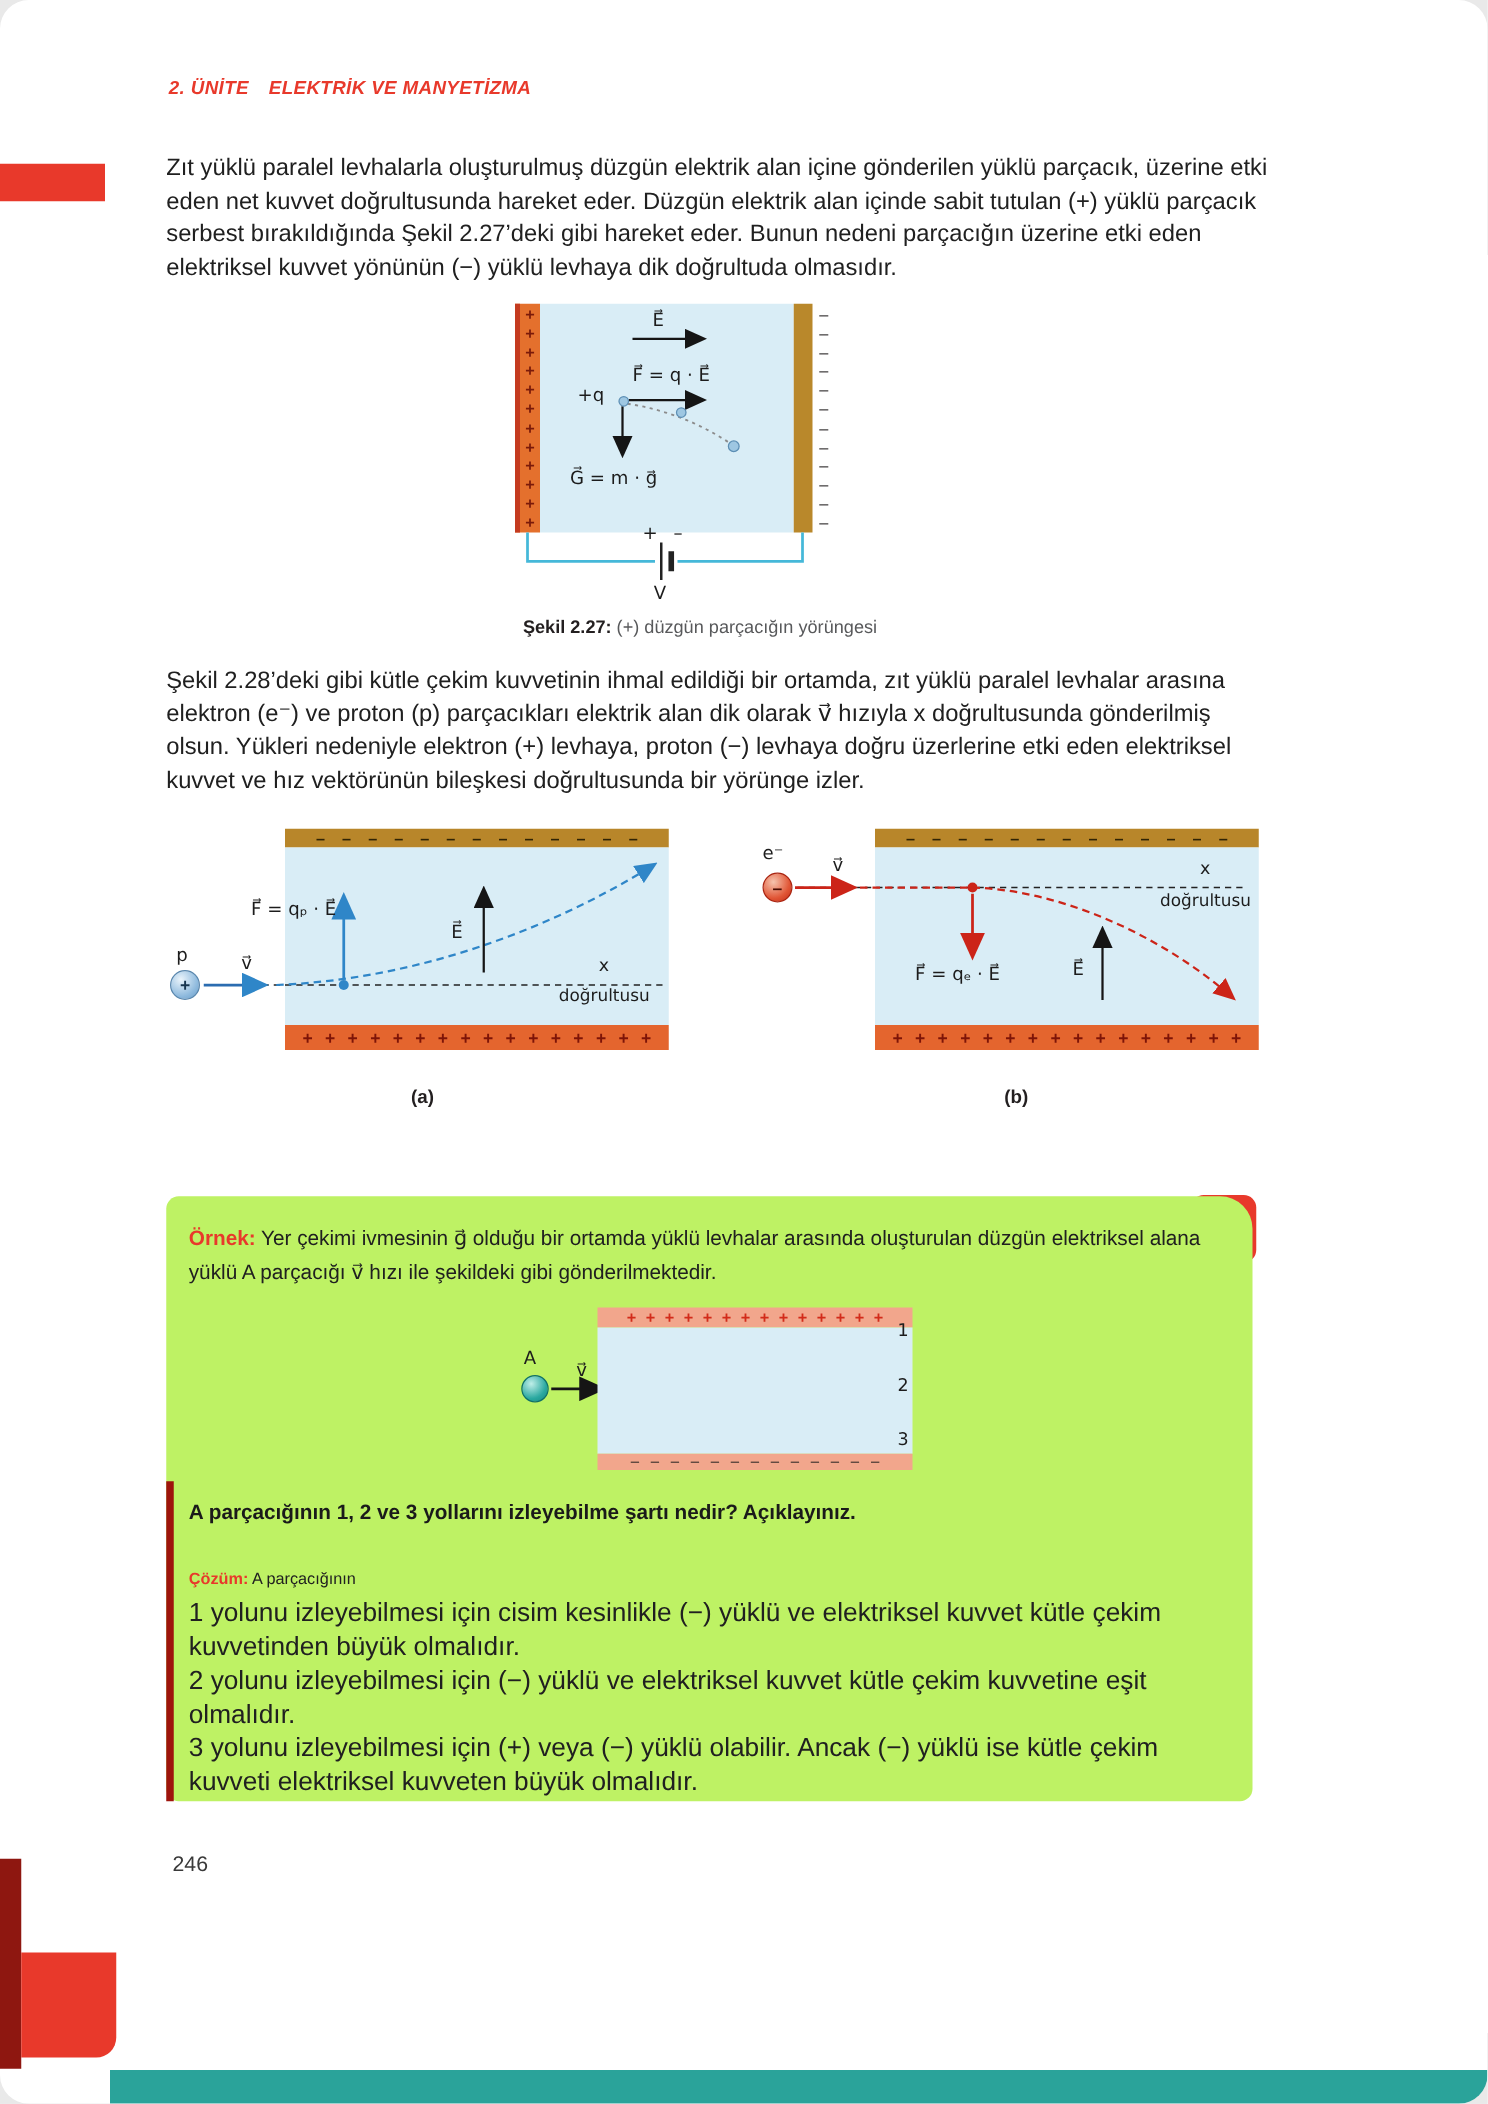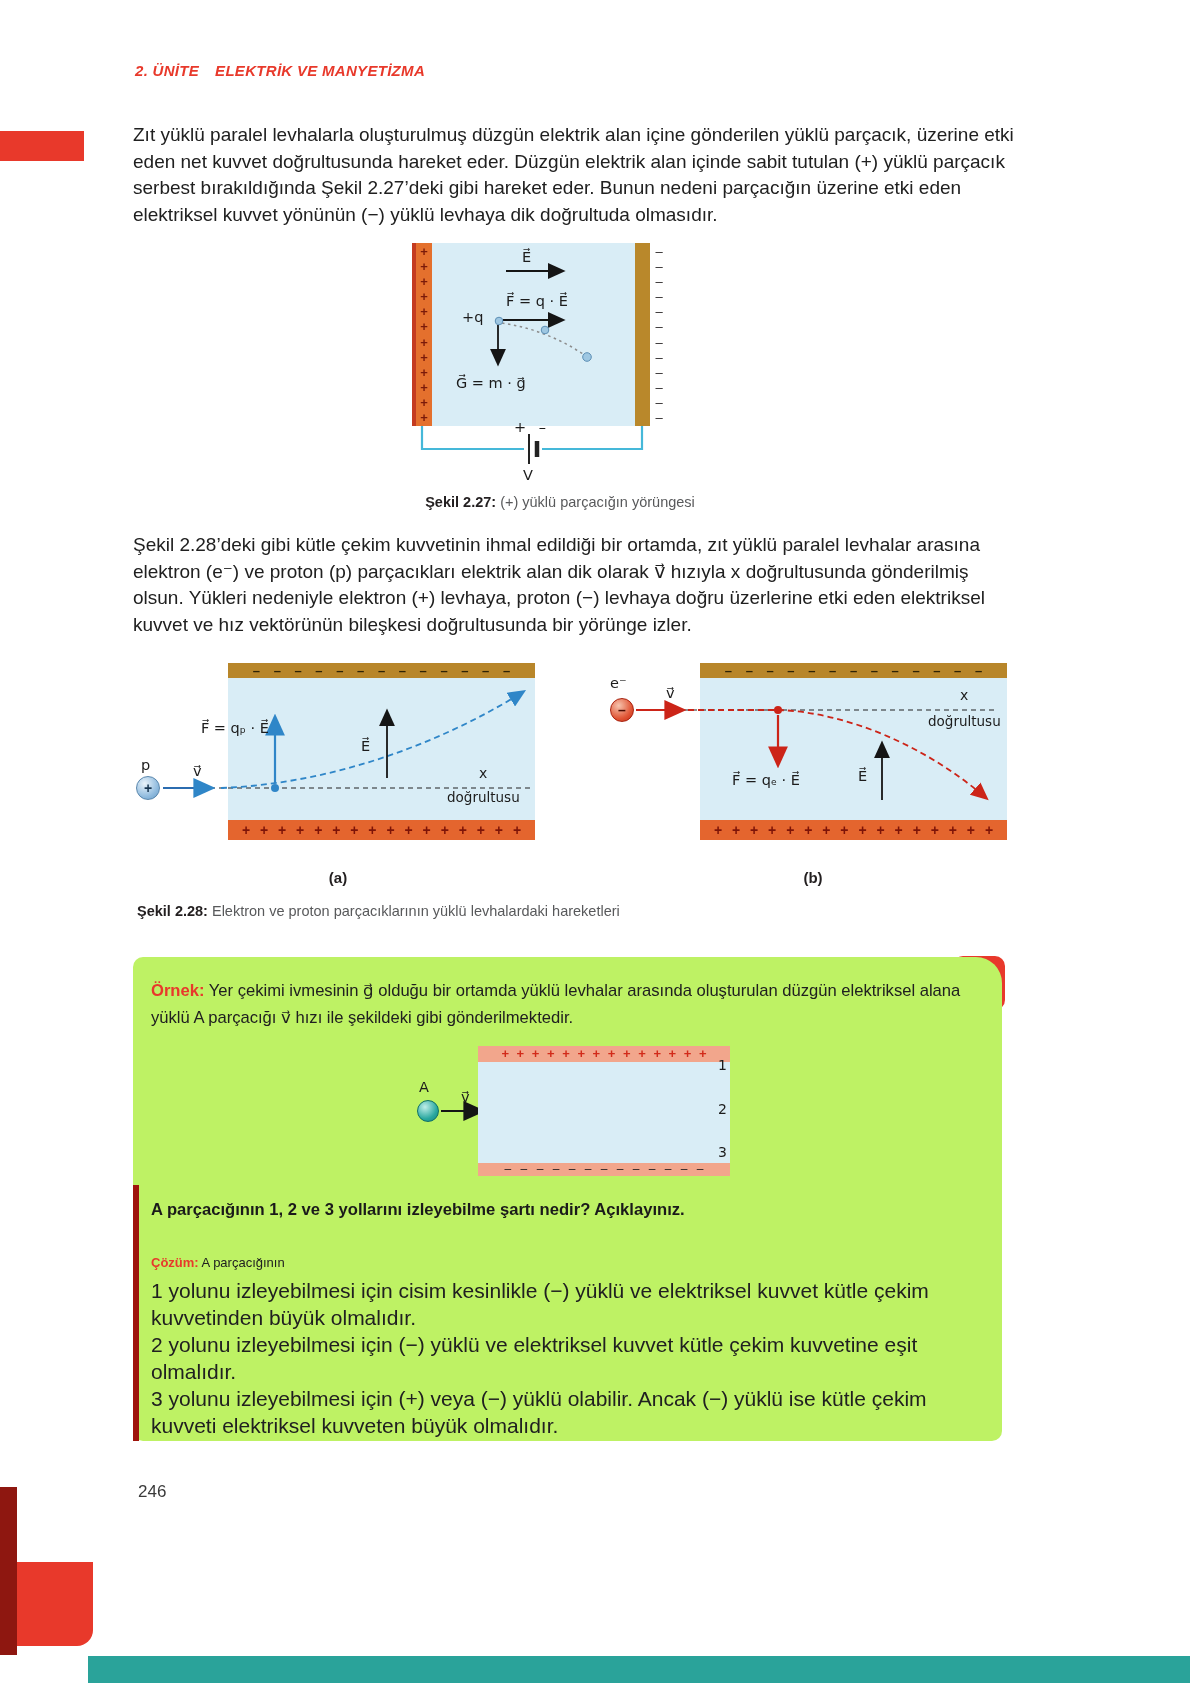--- a/index.html
+++ b/index.html
@@ -1,17 +1,17 @@
 <!DOCTYPE html>
 <html><head>
 <meta charset="utf-8">
 <style>
   html,body{margin:0;padding:0;background:#e9e9e9;}
   .page{position:relative;width:1190px;height:1683px;background:#ffffff;overflow:hidden;
-        font-family:"Liberation Sans","DejaVu Sans",sans-serif;color:#202020;}
+        font-family:"Liberation Sans","DejaVu Sans",sans-serif;color:#202020;border-radius:23px;}
   .page > *{position:absolute;margin:0;}
   .page p{margin:0;}
 
   .page-header{left:135px;top:62px;font-size:15px;font-style:italic;font-weight:bold;
                color:#e8392b;letter-spacing:.3px;}
   .page-header .unit-title{margin-left:16px;}
   .red-tab{left:0;top:131px;width:84px;height:30px;background:#e8392b;}
 
   .body-text{font-size:19px;line-height:26.6px;color:#202020;}
   .para1{left:133px;top:122px;width:888px;}
@@ -144,21 +144,21 @@
     <div class="lbl" style="left:112px;top:6px;">E⃗</div>
     <div class="lbl" style="left:96px;top:50px;">F⃗ = q · E⃗</div>
     <div class="lbl" style="left:52px;top:66px;">+q</div>
     <div class="lbl" style="left:46px;top:132px;">G⃗ = m · g⃗</div>
     <div class="lbl" style="left:104px;top:176px;letter-spacing:4px;">+ –</div>
     <div class="lbl" style="left:113px;top:224px;">V</div>
   </div>
 
   <p class="caption cap227">
     <b>Şekil 2.27:</b>
-    <span>(+) yüklü parçacığın yörüngesi</span>
+    <span>(+) düzgün parçacığın yörüngesi</span>
   </p>
 
   <p class="body-text para2">Şekil 2.28’deki gibi kütle çekim kuvvetinin ihmal edildiği bir ortamda, zıt yüklü paralel levhalar arasına elektron (e⁻) ve proton (p) parçacıkları elektrik alan dik olarak v⃗ hızıyla x doğrultusunda gönderilmiş olsun. Yükleri nedeniyle elektron (+) levhaya, proton (−) levhaya doğru üzerlerine etki eden elektriksel kuvvet ve hız vektörünün bileşkesi doğrultusunda bir yörünge izler.</p>
 
   <div class="fig fig228a">
     <div class="bar-neg" style="left:93px;top:3px;width:307px;height:15px;">– – – – – – – – – – – – –</div>
     <div class="field-blue" style="left:93px;top:18px;width:307px;height:142px;"></div>
     <div class="bar-pos" style="left:93px;top:160px;width:307px;height:20px;">+ + + + + + + + + + + + + + + +</div>
 
     <svg width="420" height="186" viewBox="0 0 420 186">
@@ -218,24 +218,20 @@
     <div class="lbl" style="left:66px;top:25px;">v⃗</div>
     <div class="lbl" style="left:132px;top:112px;">F⃗ = qₑ · E⃗</div>
     <div class="lbl" style="left:258px;top:108px;">E⃗</div>
     <div class="lbl" style="left:360px;top:27px;font-size:14px;">x</div>
     <div class="lbl" style="left:328px;top:53px;font-size:13.5px;">doğrultusu</div>
   </div>
 
   <div class="fig-label" style="left:316px;top:869px;">(a)</div>
   <div class="fig-label" style="left:791px;top:869px;">(b)</div>
 
-  <p class="caption cap228">
-    <b>Şekil 2.28:</b>
-    <span>Elektron ve proton parçacıklarının yüklü levhalardaki hareketleri</span>
-  </p>
 
   <div class="ex-corner"></div>
   <div class="ex-box">
 
     <p class="ornek-p">
       <span class="red-word">Örnek:</span>
       <span>Yer çekimi ivmesinin g⃗ olduğu bir ortamda yüklü levhalar arasında oluşturulan düzgün elektriksel alana yüklü A parçacığı v⃗ hızı ile şekildeki gibi gönderilmektedir.</span>
     </p>
 
     <div class="ex-diagram">

